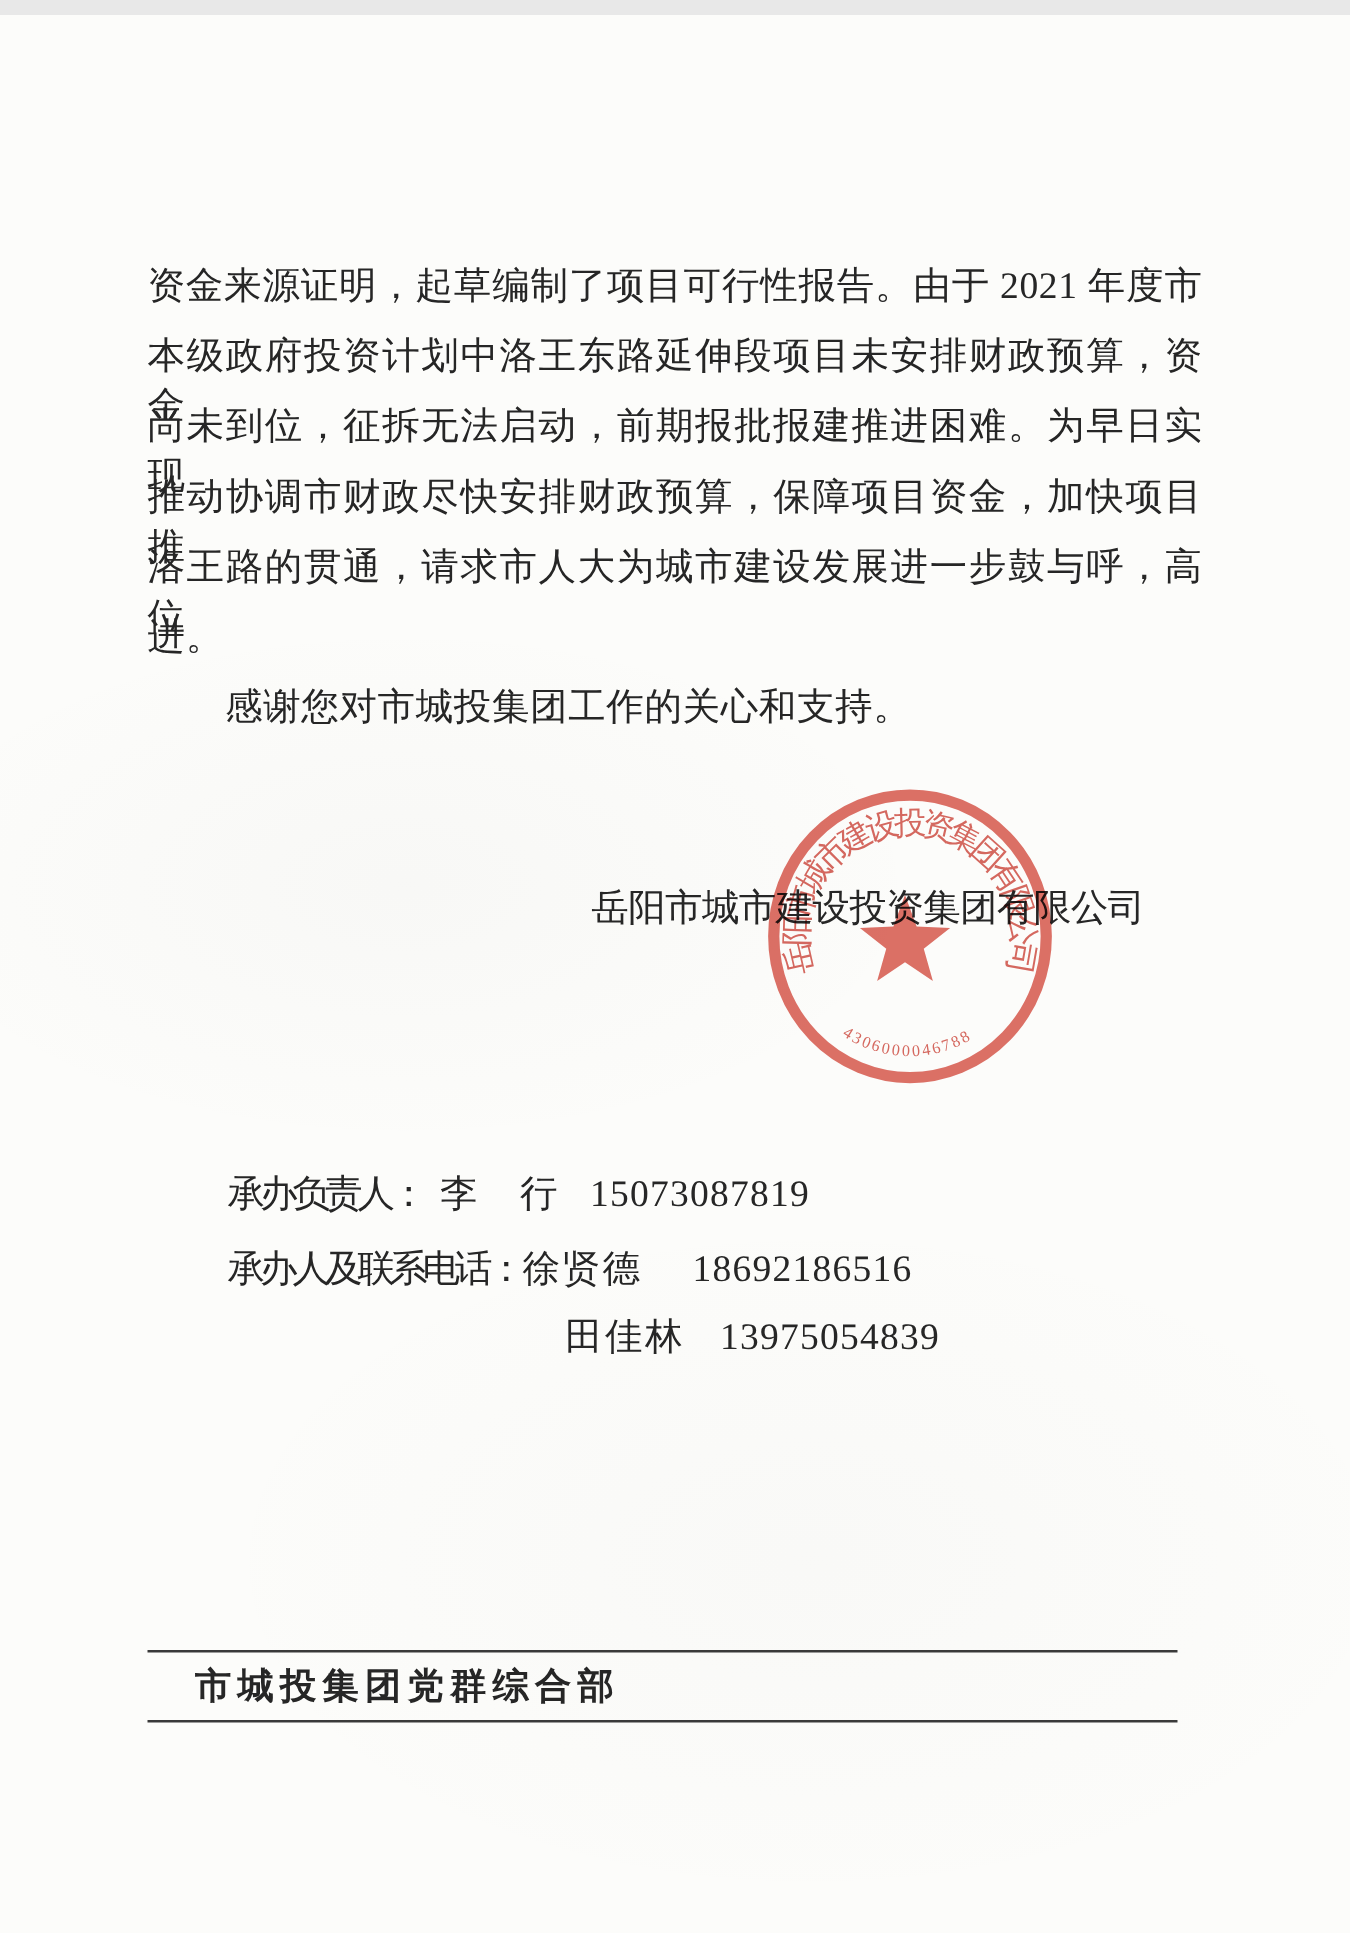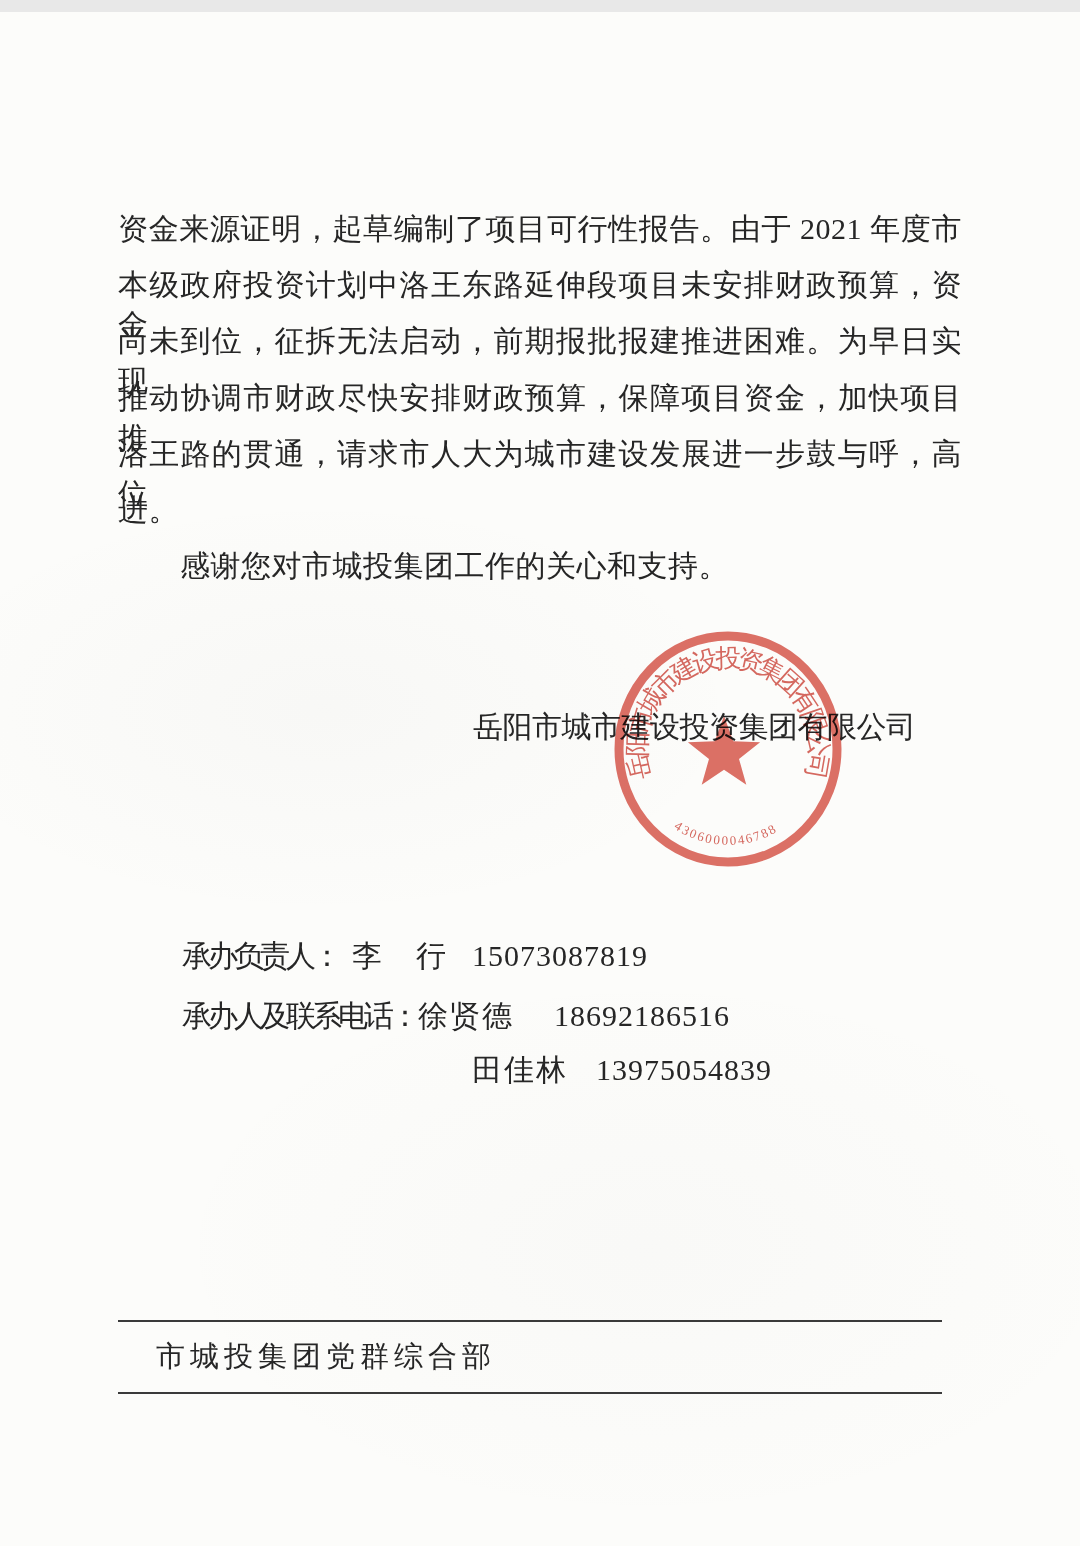--- a/index.html
+++ b/index.html
@@ -72,35 +72,36 @@
   }
   .contact-row .lbl{letter-spacing:-4px;}
   .contact-row .nm{letter-spacing:2px;}
   .contact-row .ph{letter-spacing:1px;}
   .row-1{left:182px;top:926px;}
   .row-1 .nm{margin-left:14px;}
   .row-1 .ph{margin-left:24px;}
   .row-2{left:182px;top:986px;}
   .row-2 .nm{margin-left:2px;}
   .row-2 .ph{margin-left:40px;}
-  .row-3{left:472px;top:1040px;text-align:right;}
+  .row-3{left:452px;top:1040px;text-align:right;}
   .row-3 .ph{margin-left:28px;}
   
   .footer{
     position:absolute;
     left:118px;top:1308px;
-    width:824px;height:74px;
+    width:824px;height:58px;
     border-top:2.5px solid #3a3a3a;
     border-bottom:2.5px solid #3a3a3a;
     display:flex;
     align-items:center;
     justify-content:space-between;
     padding:0 32px 0 38px;
     box-sizing:border-box;
     font-size:29px;
+    font-weight:bold;
   }
   .footer .dept{letter-spacing:5px;}
   .footer .pdate{letter-spacing:2px;}
   
   .scan-shade{
     position:absolute;left:0;top:0;right:0;bottom:0;
     background:
       radial-gradient(ellipse 600px 300px at 30% 45%, rgba(120,120,120,.03), transparent 70%),
       radial-gradient(ellipse 700px 400px at 60% 80%, rgba(120,120,120,.025), transparent 70%);
     pointer-events:none;

